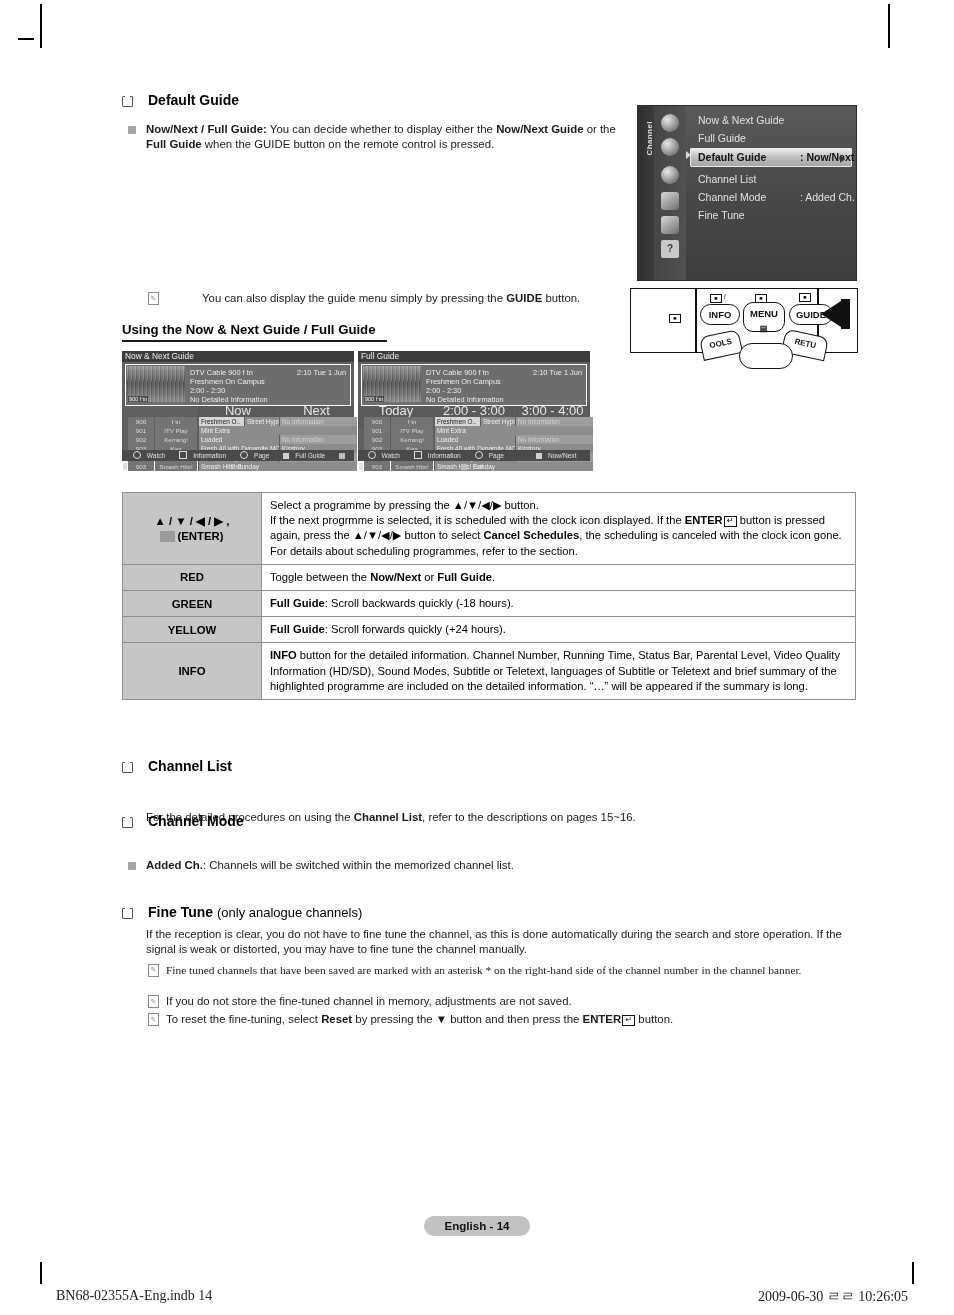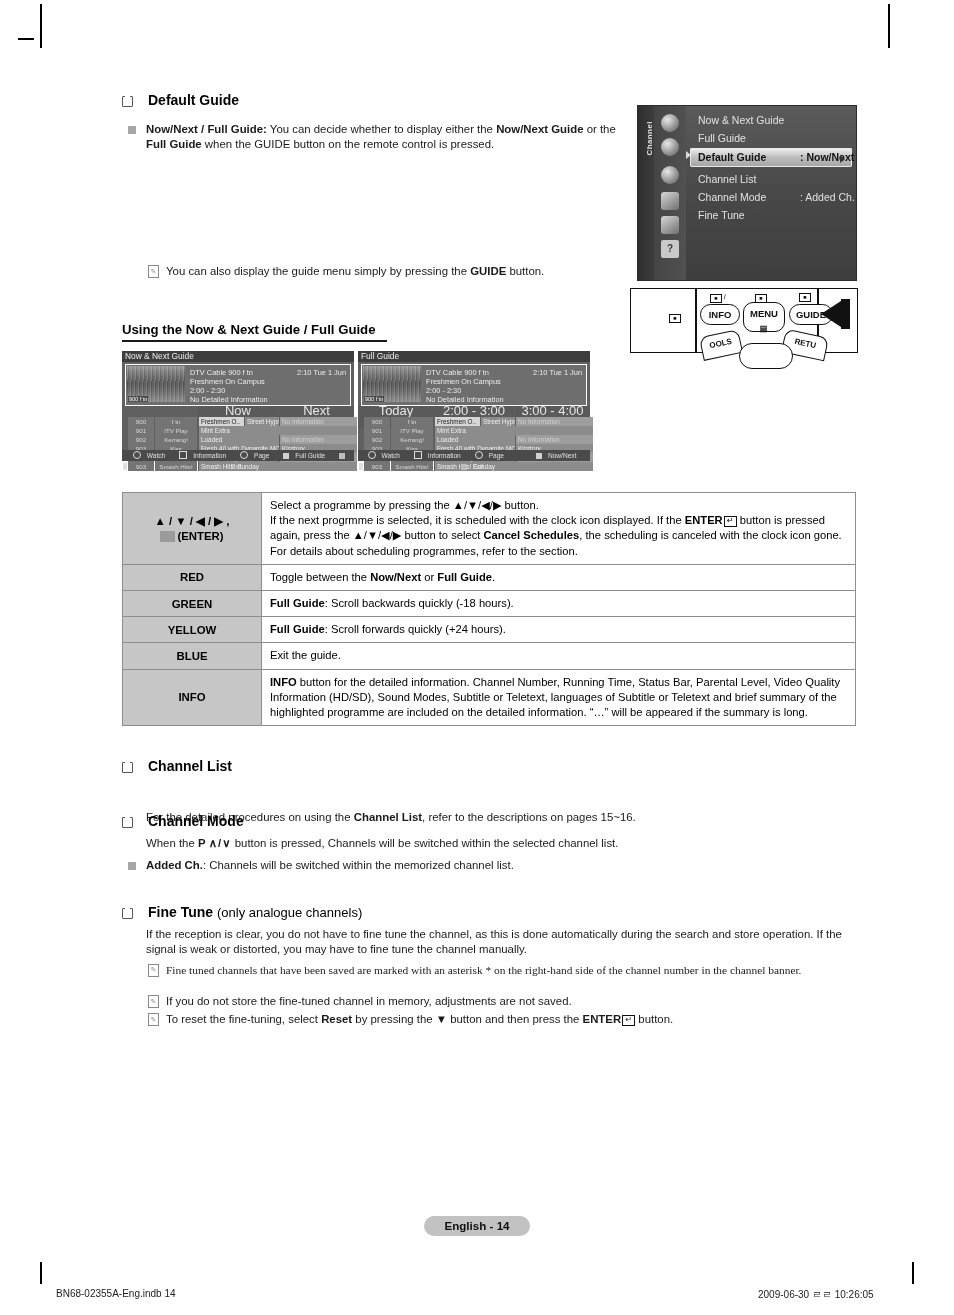--- a/index.html
+++ b/index.html
@@ -205,22 +205,22 @@
   }
 
   
   #pagebadge{
     position:absolute;left:424px;top:1216px;width:106px;height:20px;
     background:#c2c2c2;border-radius:10px;text-align:center;line-height:20px;
     font-size:11.6px;font-weight:bold;color:#111;
   }
   #footrule{position:absolute;left:40px;top:1272px;width:874px;height:0;}
   #footrule .tick{position:absolute;top:-10px;width:1.6px;height:22px;background:#000;}
-  .footnote{position:absolute;top:1288px;font-size:10px;
-    font-family:Liberation Sans, sans-serif;color:#222;}
+  .footnote{position:absolute;top:1288px;font-size:14px;
+    font-family:Liberation Serif, serif;color:#222;}
 </style>
 </head>
 <body>
 
 <div class="page">
 
   <div class="crop v" style="left:40px;top:4px;"></div>
   <div class="crop h" style="left:18px;top:38px;"></div>
   <div class="crop v" style="left:888px;top:4px;"></div>
 
@@ -229,21 +229,21 @@
     <div class="sect-title">Default Guide</div>
   </div>
 
   <div class="sect" style="left:128px;top:122px;width:495px;">
     <div class="gbullet" style="left:0;top:4px;"></div>
     <div class="body-txt" style="margin-left:18px;">
       <b>Now/Next / Full Guide:</b><span> You can decide whether to display either the </span><b>Now/Next Guide</b><span> or the </span><b>Full Guide</b><span> when the GUIDE button on the remote control is pressed.</span>
     </div>
   </div>
 
-  <div class="sect" style="left:148px;top:264px;width:470px;">
+  <div class="sect" style="left:148px;top:291px;width:470px;padding-left:36px;">
     <div class="noteicon">✎</div>
     <div class="body-txt" style="margin-left:18px;">
       <span>You can also display the guide menu simply by pressing the </span><b>GUIDE</b><span> button.</span>
     </div>
   </div>
 
   <div id="osd">
     <div class="leftrail">
       <div class="railword">Channel</div>
     </div>
@@ -488,24 +488,20 @@
       </td>
     </tr>
 
     <tr>
       <td class="k">YELLOW</td>
       <td class="v">
         <b>Full Guide</b><span>: Scroll forwards quickly (+24 hours).</span>
       </td>
     </tr>
 
-    <tr>
-      <td class="k">BLUE</td>
-      <td class="v">Exit the guide.</td>
-    </tr>
 
     <tr>
       <td class="k">INFO</td>
       <td class="v">
         <b>INFO</b><span> button for the detailed information. Channel Number, Running Time, Status Bar, Parental Level, Video Quality Information (HD/SD), Sound Modes, Subtitle or Teletext, languages of Subtitle or Teletext and brief summary of the highlighted programme are included on the detailed information. “…” will be appeared if the summary is long.</span>
       </td>
     </tr>
   </tbody>
     </table>
 
@@ -514,23 +510,20 @@
     <div class="sect-title">Channel List</div>
   </div>
   <div class="body-txt" style="position:absolute;left:146px;top:781px;width:700px;margin-top:29px;">
     <span>For the detailed procedures on using the </span><b>Channel List</b><span>, refer to the descriptions on pages 15~16.</span>
   </div>
 
   <div class="sect" style="left:122px;top:813px;width:730px;">
     <div class="sq-bullet"></div>
     <div class="sect-title">Channel Mode</div>
   </div>
-  <div class="body-txt" style="position:absolute;left:146px;top:836px;width:700px;">
-    <span>When the </span><b>P</b>&nbsp;<span style="font-weight:bold;letter-spacing:1px;">∧/∨</span><span> button is pressed, Channels will be switched within the selected channel list.</span>
-  </div>
 
   <div class="sect" style="left:128px;top:858px;width:700px;">
     <div class="gbullet"></div>
     <div class="body-txt" style="margin-left:18px;">
       <b>Added Ch.</b><span>: Channels will be switched within the memorized channel list.</span>
     </div>
   </div>
 
   <div class="sect" style="left:122px;top:904px;width:730px;">
     <div class="sq-bullet"></div>

